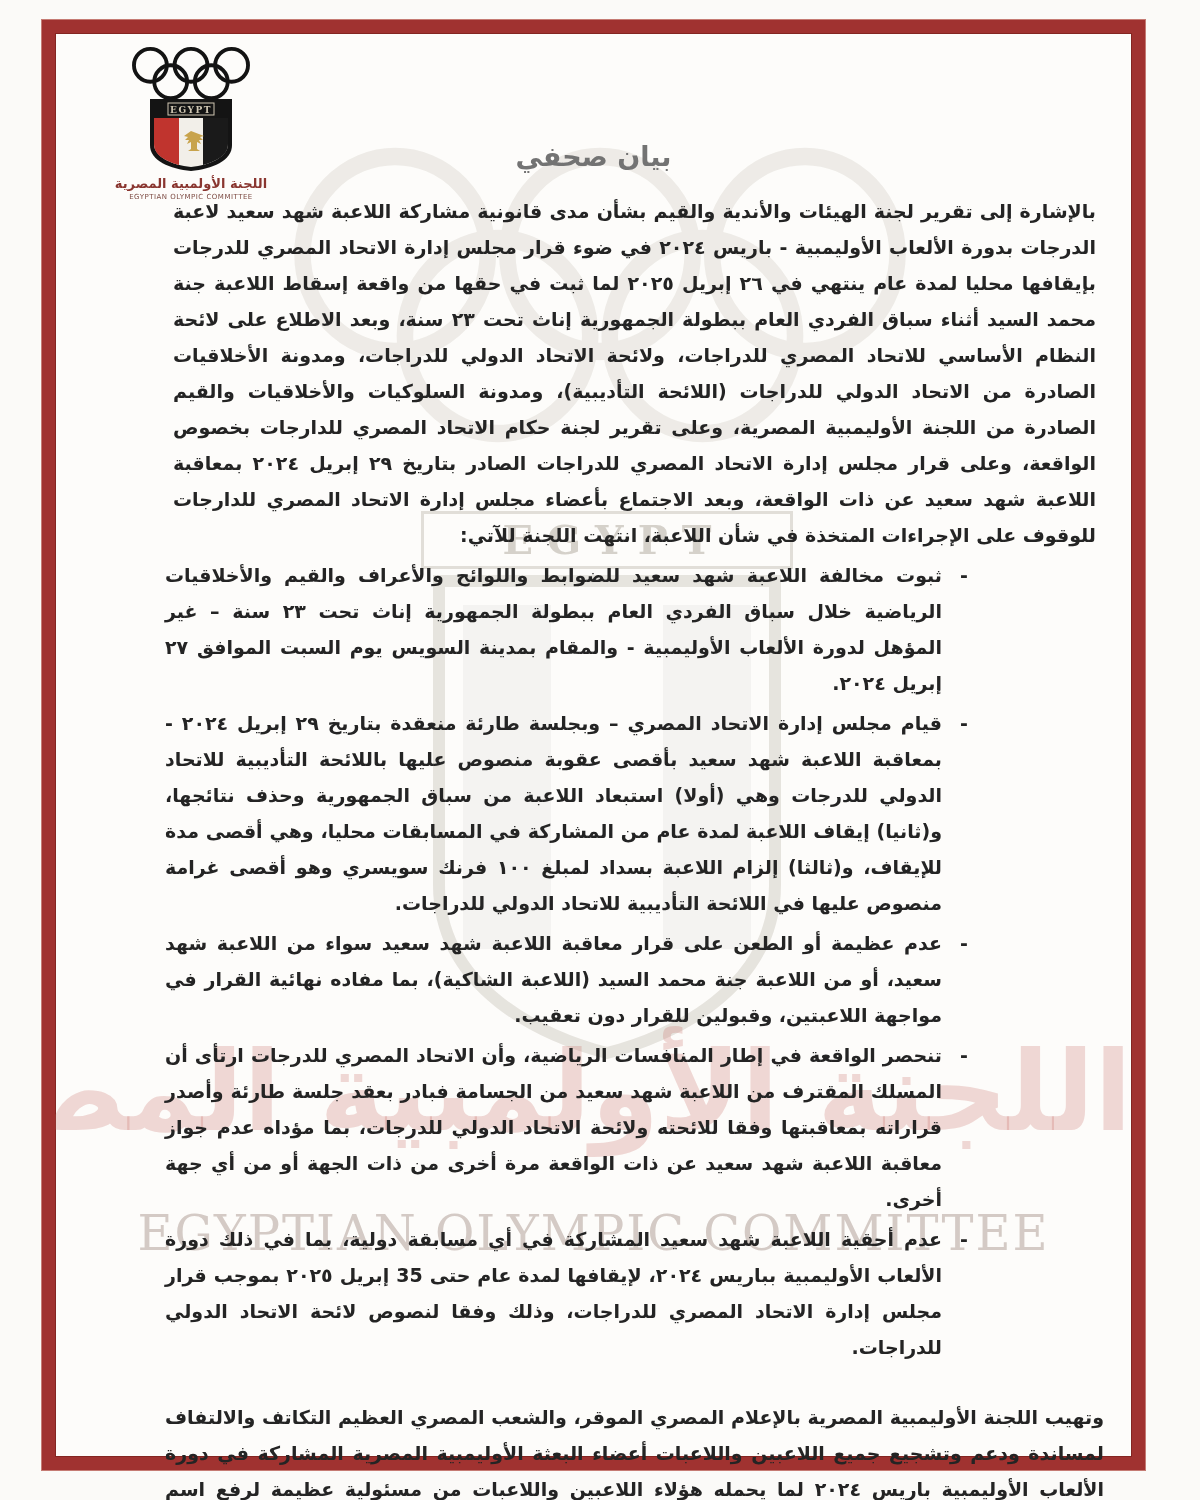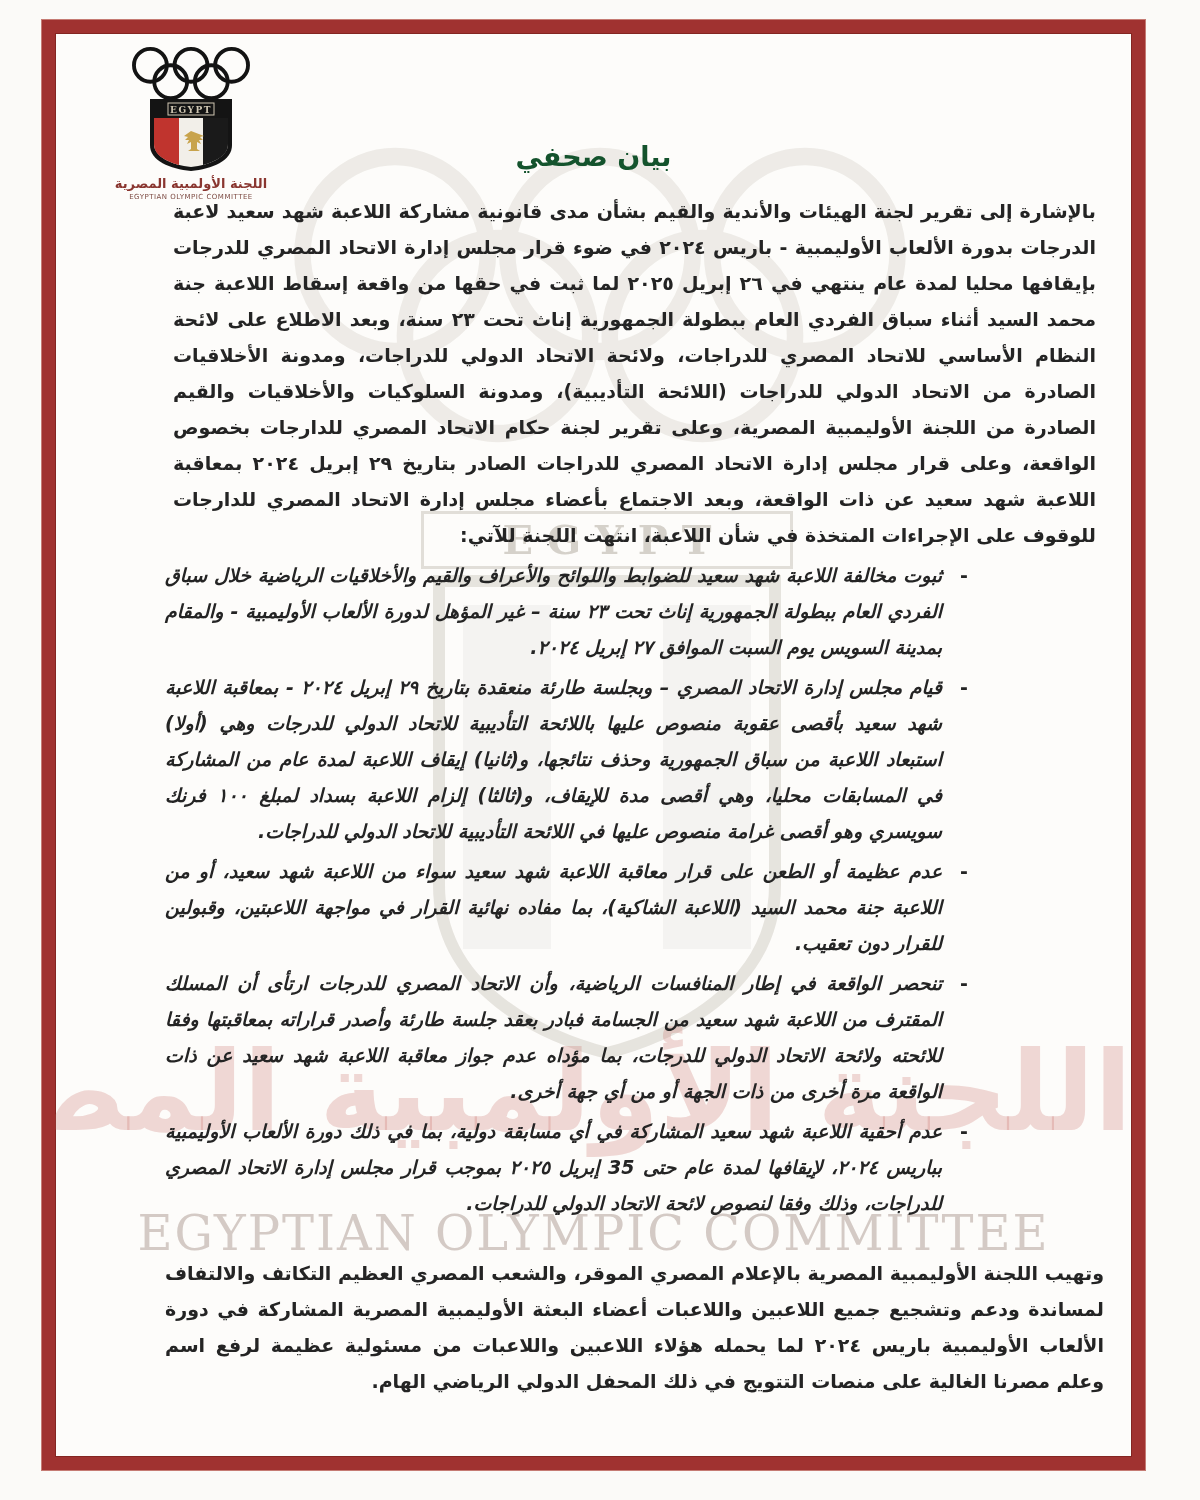--- a/index.html
+++ b/index.html
@@ -36,32 +36,32 @@
   }
   
   .logo { position:absolute; left:52px; top:12px; width:168px; text-align:center; }
   .logo-rings { display:block; margin:0 auto -6px; }
   .logo-shield { display:block; margin:0 auto; }
   .logo-ar { font-size:13px; font-weight:bold; color:#8a3630; margin-top:3px; direction:rtl; }
   .logo-en { font-size:7px; color:#7c4a42; letter-spacing:.5px; margin-top:2px; }
   
   .title {
     position:absolute; top:108px; left:0; right:0; margin:0;
-    text-align:center; font-size:27px; font-weight:bold; color:#14532d; direction:rtl;
+    text-align:center; font-size:27px; font-weight:bold; color:#737373; direction:rtl;
   }
   .content {
     position:absolute; top:160px; right:28px; left:110px;
     direction:rtl; color:#242424; font-weight:bold;
     font-size:19px; line-height:36px; text-align:justify;
   }
   .intro { margin:0 8px 4px; }
   ul.bullets { list-style:none; margin:0; padding:0 136px 0 0; }
   ul.bullets li { display:flex; margin:4px 0; }
   .dash { flex:none; width:26px; }
-  .btext { flex:1; text-align:justify;font-style:italic; }
+  .btext { flex:1; text-align:justify; }
   .closing { margin:34px 0 0; }
 </style>
 </head>
 <body>
 
 <div class="page">
   <div class="frame">
 
     <div class="wm-layer">
       <svg class="wm-rings" viewBox="0 0 130 60" preserveAspectRatio="none" fill="none" stroke="#e5e2dc" stroke-width="3.4">

